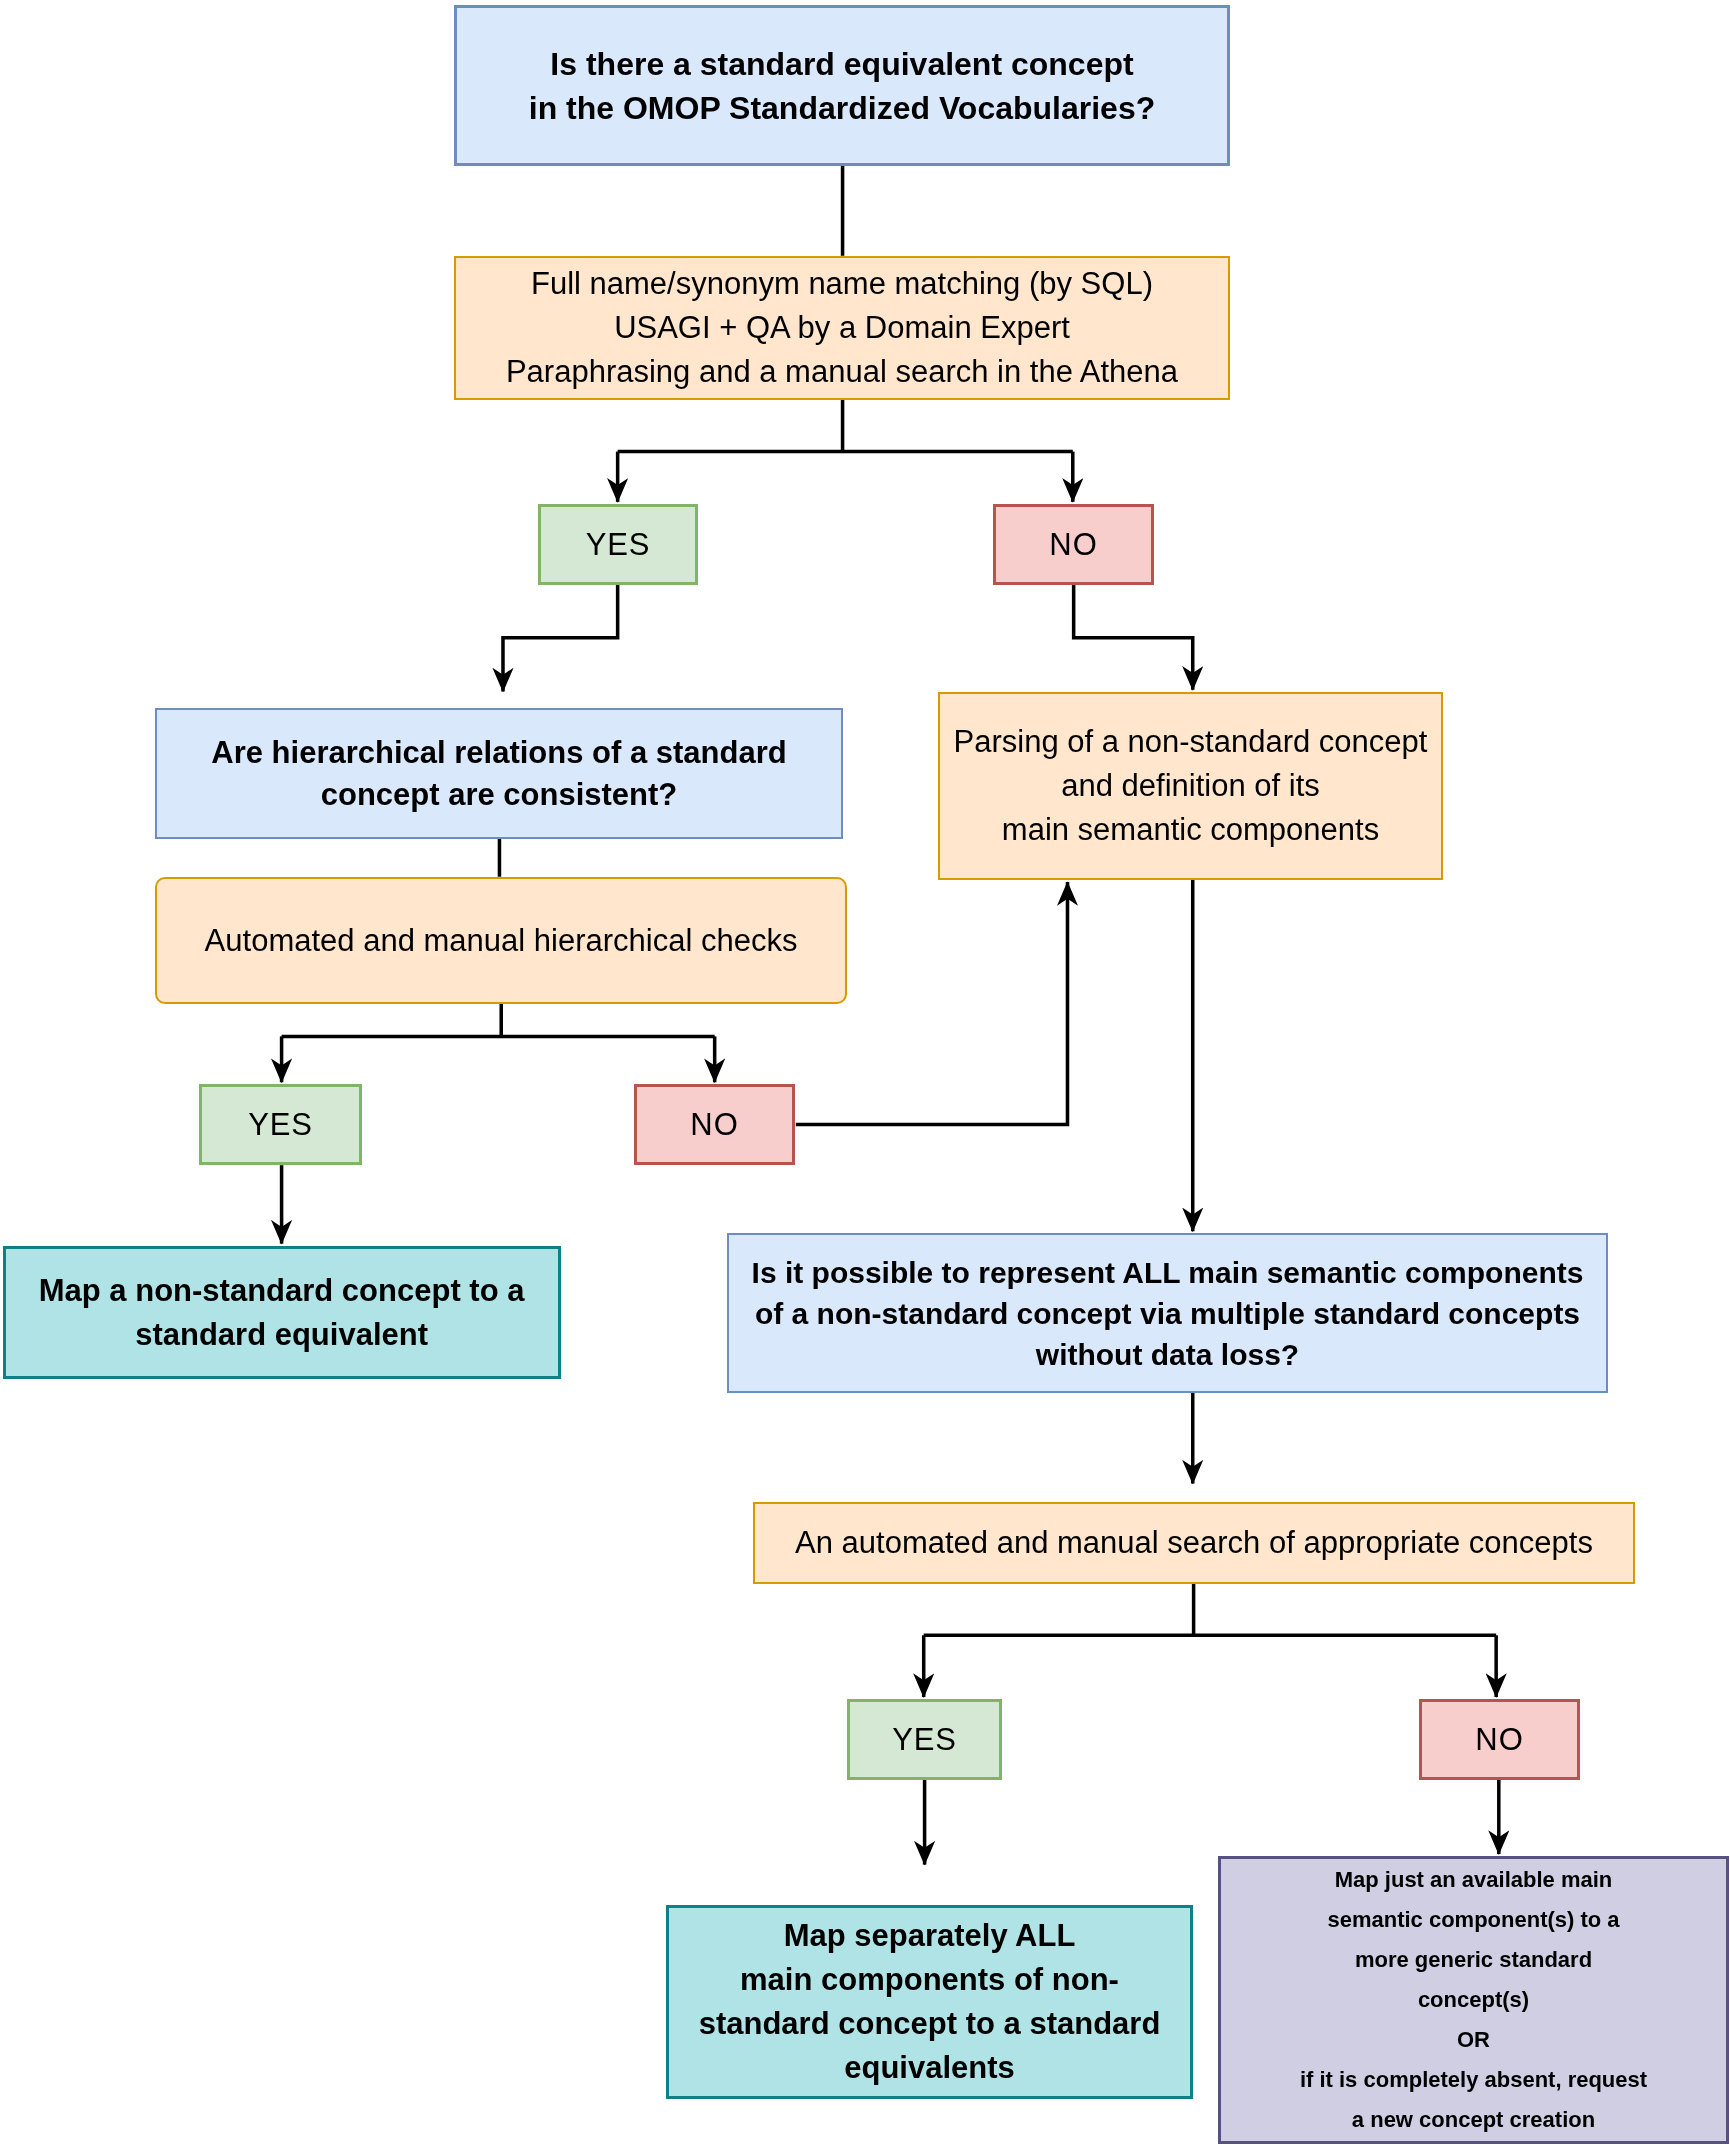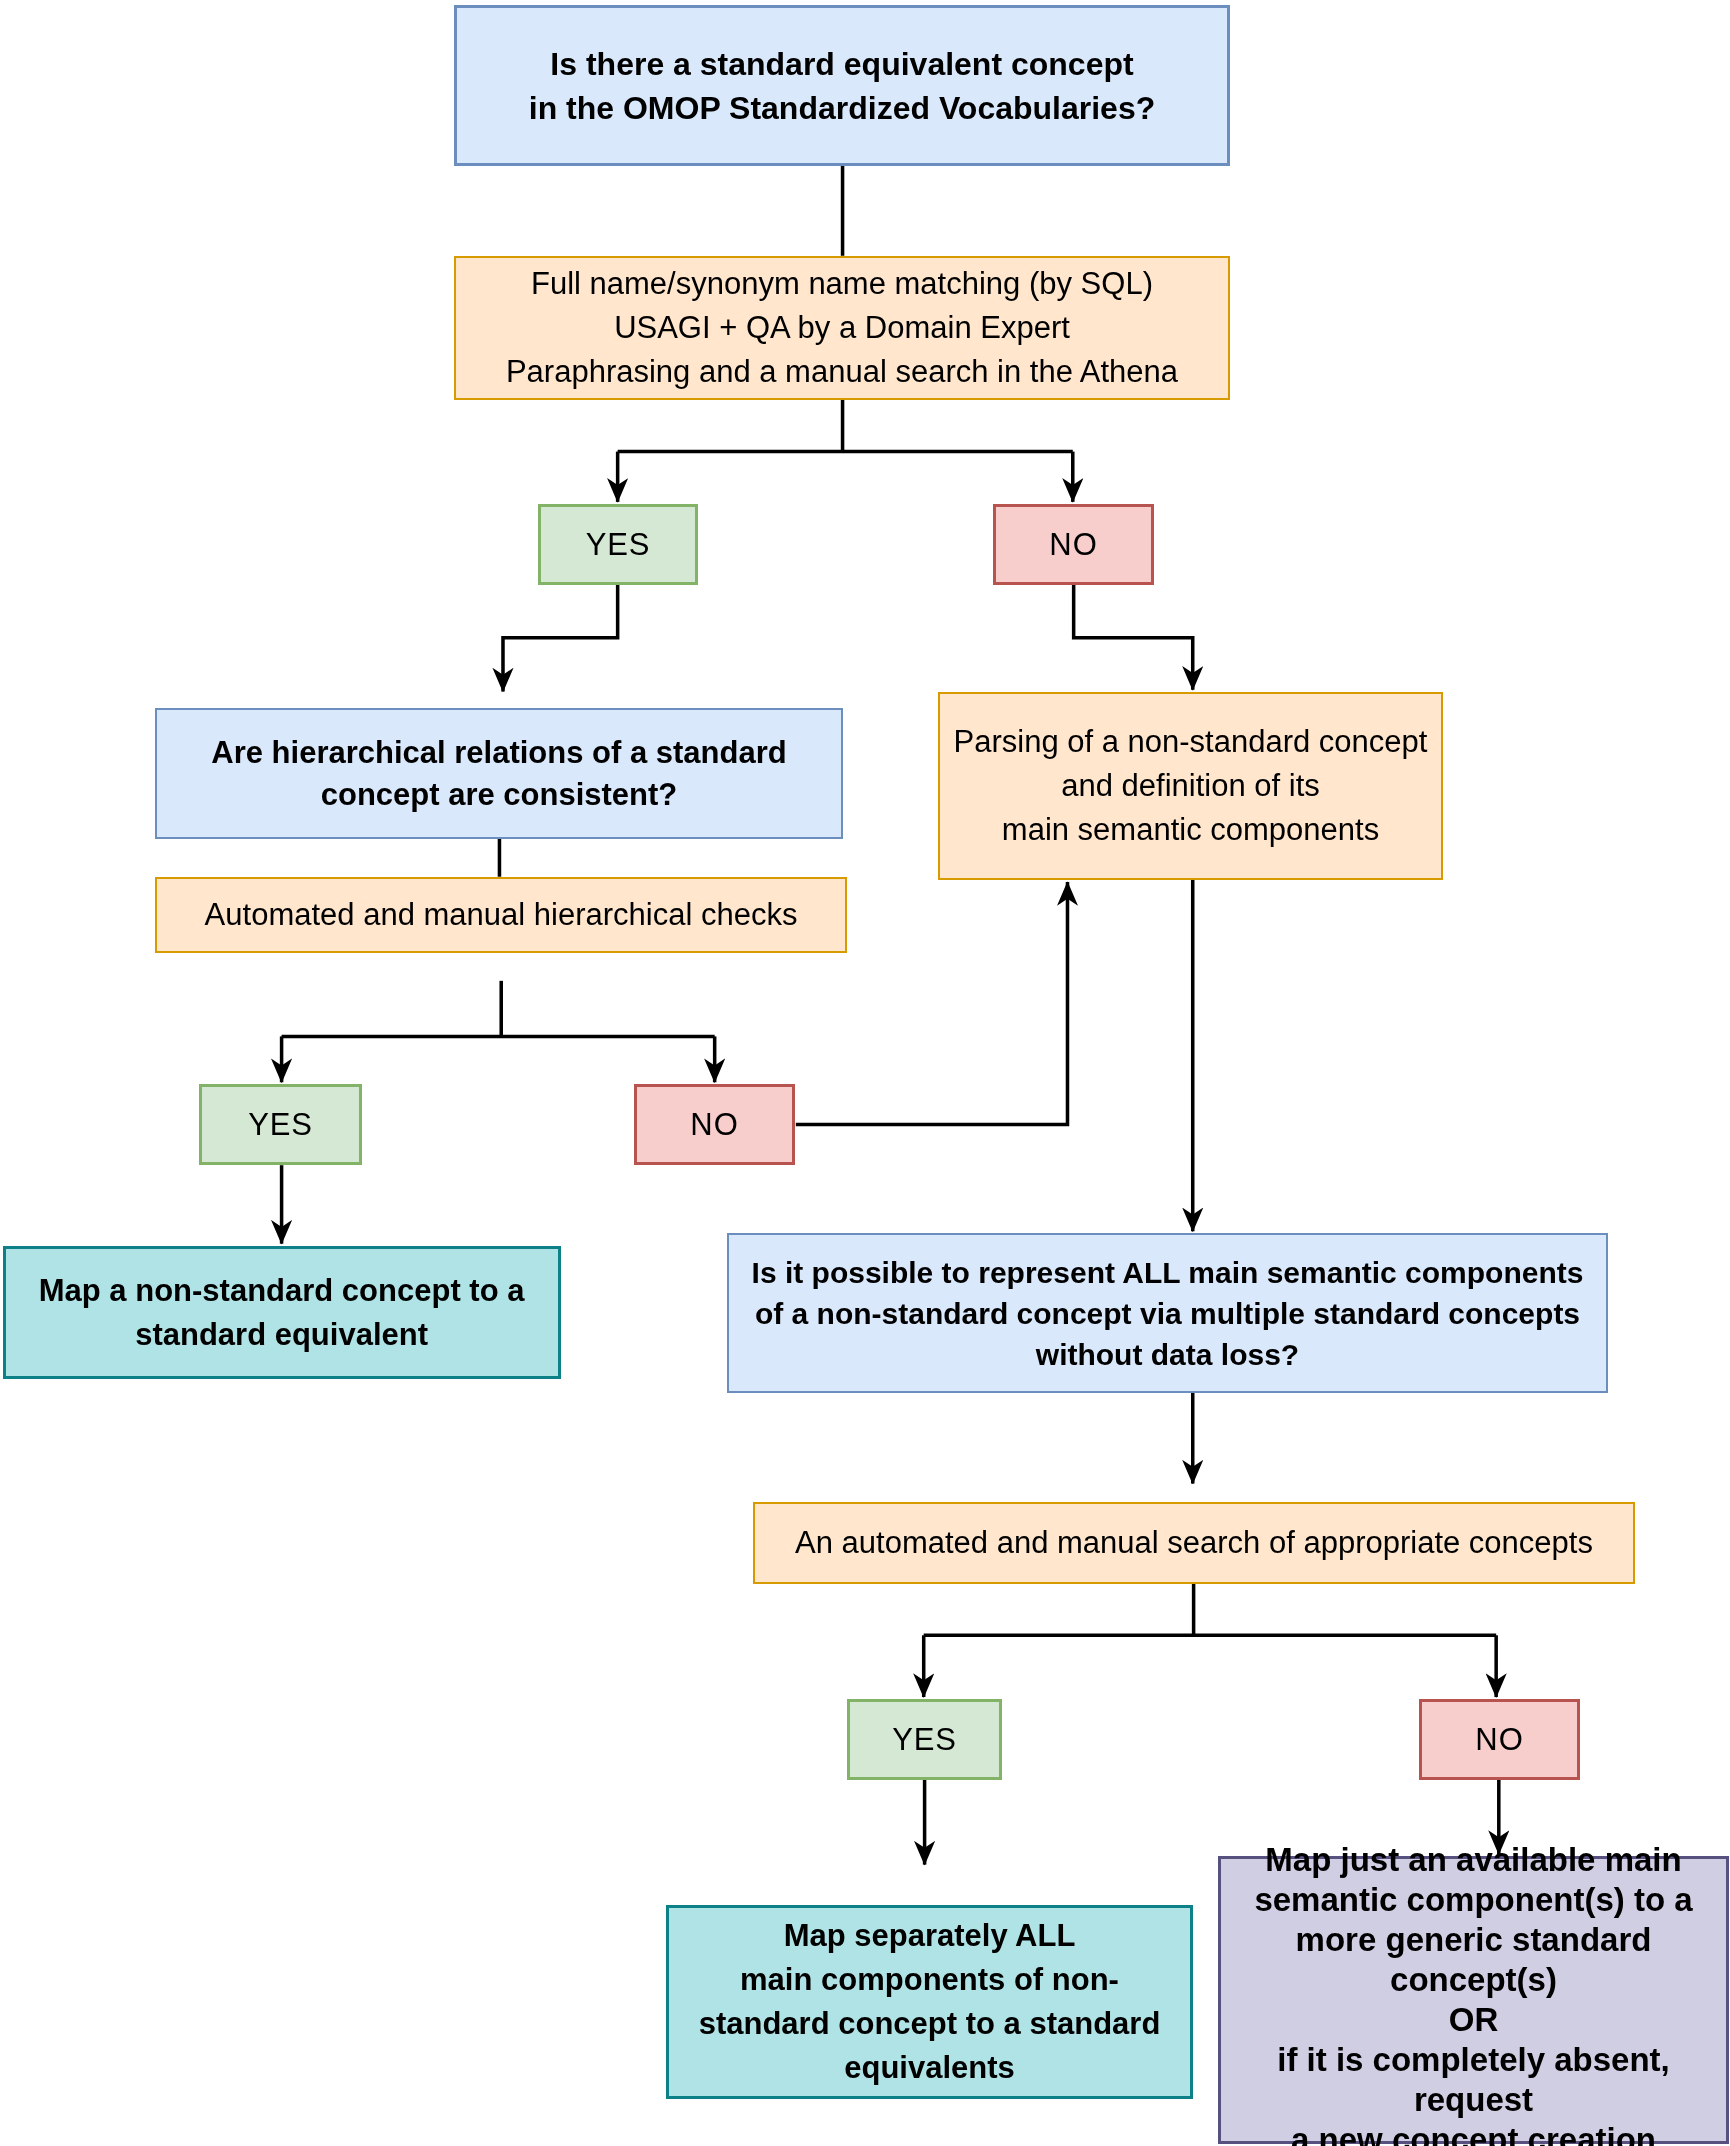--- a/index.html
+++ b/index.html
@@ -74,21 +74,21 @@
   .node.outcome {
     background: var(--outcome-fill, #b0e3e6);
     border: 3.5px solid var(--outcome-stroke, #0e8088);
     font-weight: bold;
     line-height: 44px;
   }
   .node.outcome-alt {
     background: var(--outcome_alt-fill, #d0cee2);
     border: 3.5px solid var(--outcome_alt-stroke, #56517e);
     font-weight: bold;
-    font-size: 33px;
+    font-size: 22px;
     line-height: 40px;
     padding: 14px 7px;
   }
 </style>
 </head>
 <body>
 
 <div id="canvas">
 
   <svg id="edges" width="1731" height="2146" viewBox="0 0 1962 2433">
@@ -145,21 +145,21 @@
 
   <div class="node no" style="left:993px; top:504px; width:161px; height:81px;">NO</div>
 
   <div class="node question" style="left:155px; top:708px; width:688px; height:131px;">Are hierarchical relations of a standard
 concept are consistent?</div>
 
   <div class="node process" style="left:938px; top:692px; width:505px; height:188px;">Parsing of a non-standard concept
 and definition of its
 main semantic components</div>
 
-  <div class="node process" style="left:155px; top:877px; width:692px; height:76px;">Automated and manual hierarchical checks</div>
+  <div class="node process" style="left:155px; top:877px; width:692px; height:127px;border-radius:10px;">Automated and manual hierarchical checks</div>
 
   <div class="node yes" style="left:199px; top:1084px; width:163px; height:81px;">YES</div>
 
   <div class="node no" style="left:634px; top:1084px; width:161px; height:81px;">NO</div>
 
   <div class="node outcome" style="left:2.6px; top:1246px; width:558px; height:133px;">Map a non-standard concept to a
 standard equivalent</div>
 
   <div class="node question wide" style="left:727px; top:1233px; width:881px; height:160px;">Is it possible to represent ALL main semantic components
 of a non-standard concept via multiple standard concepts

